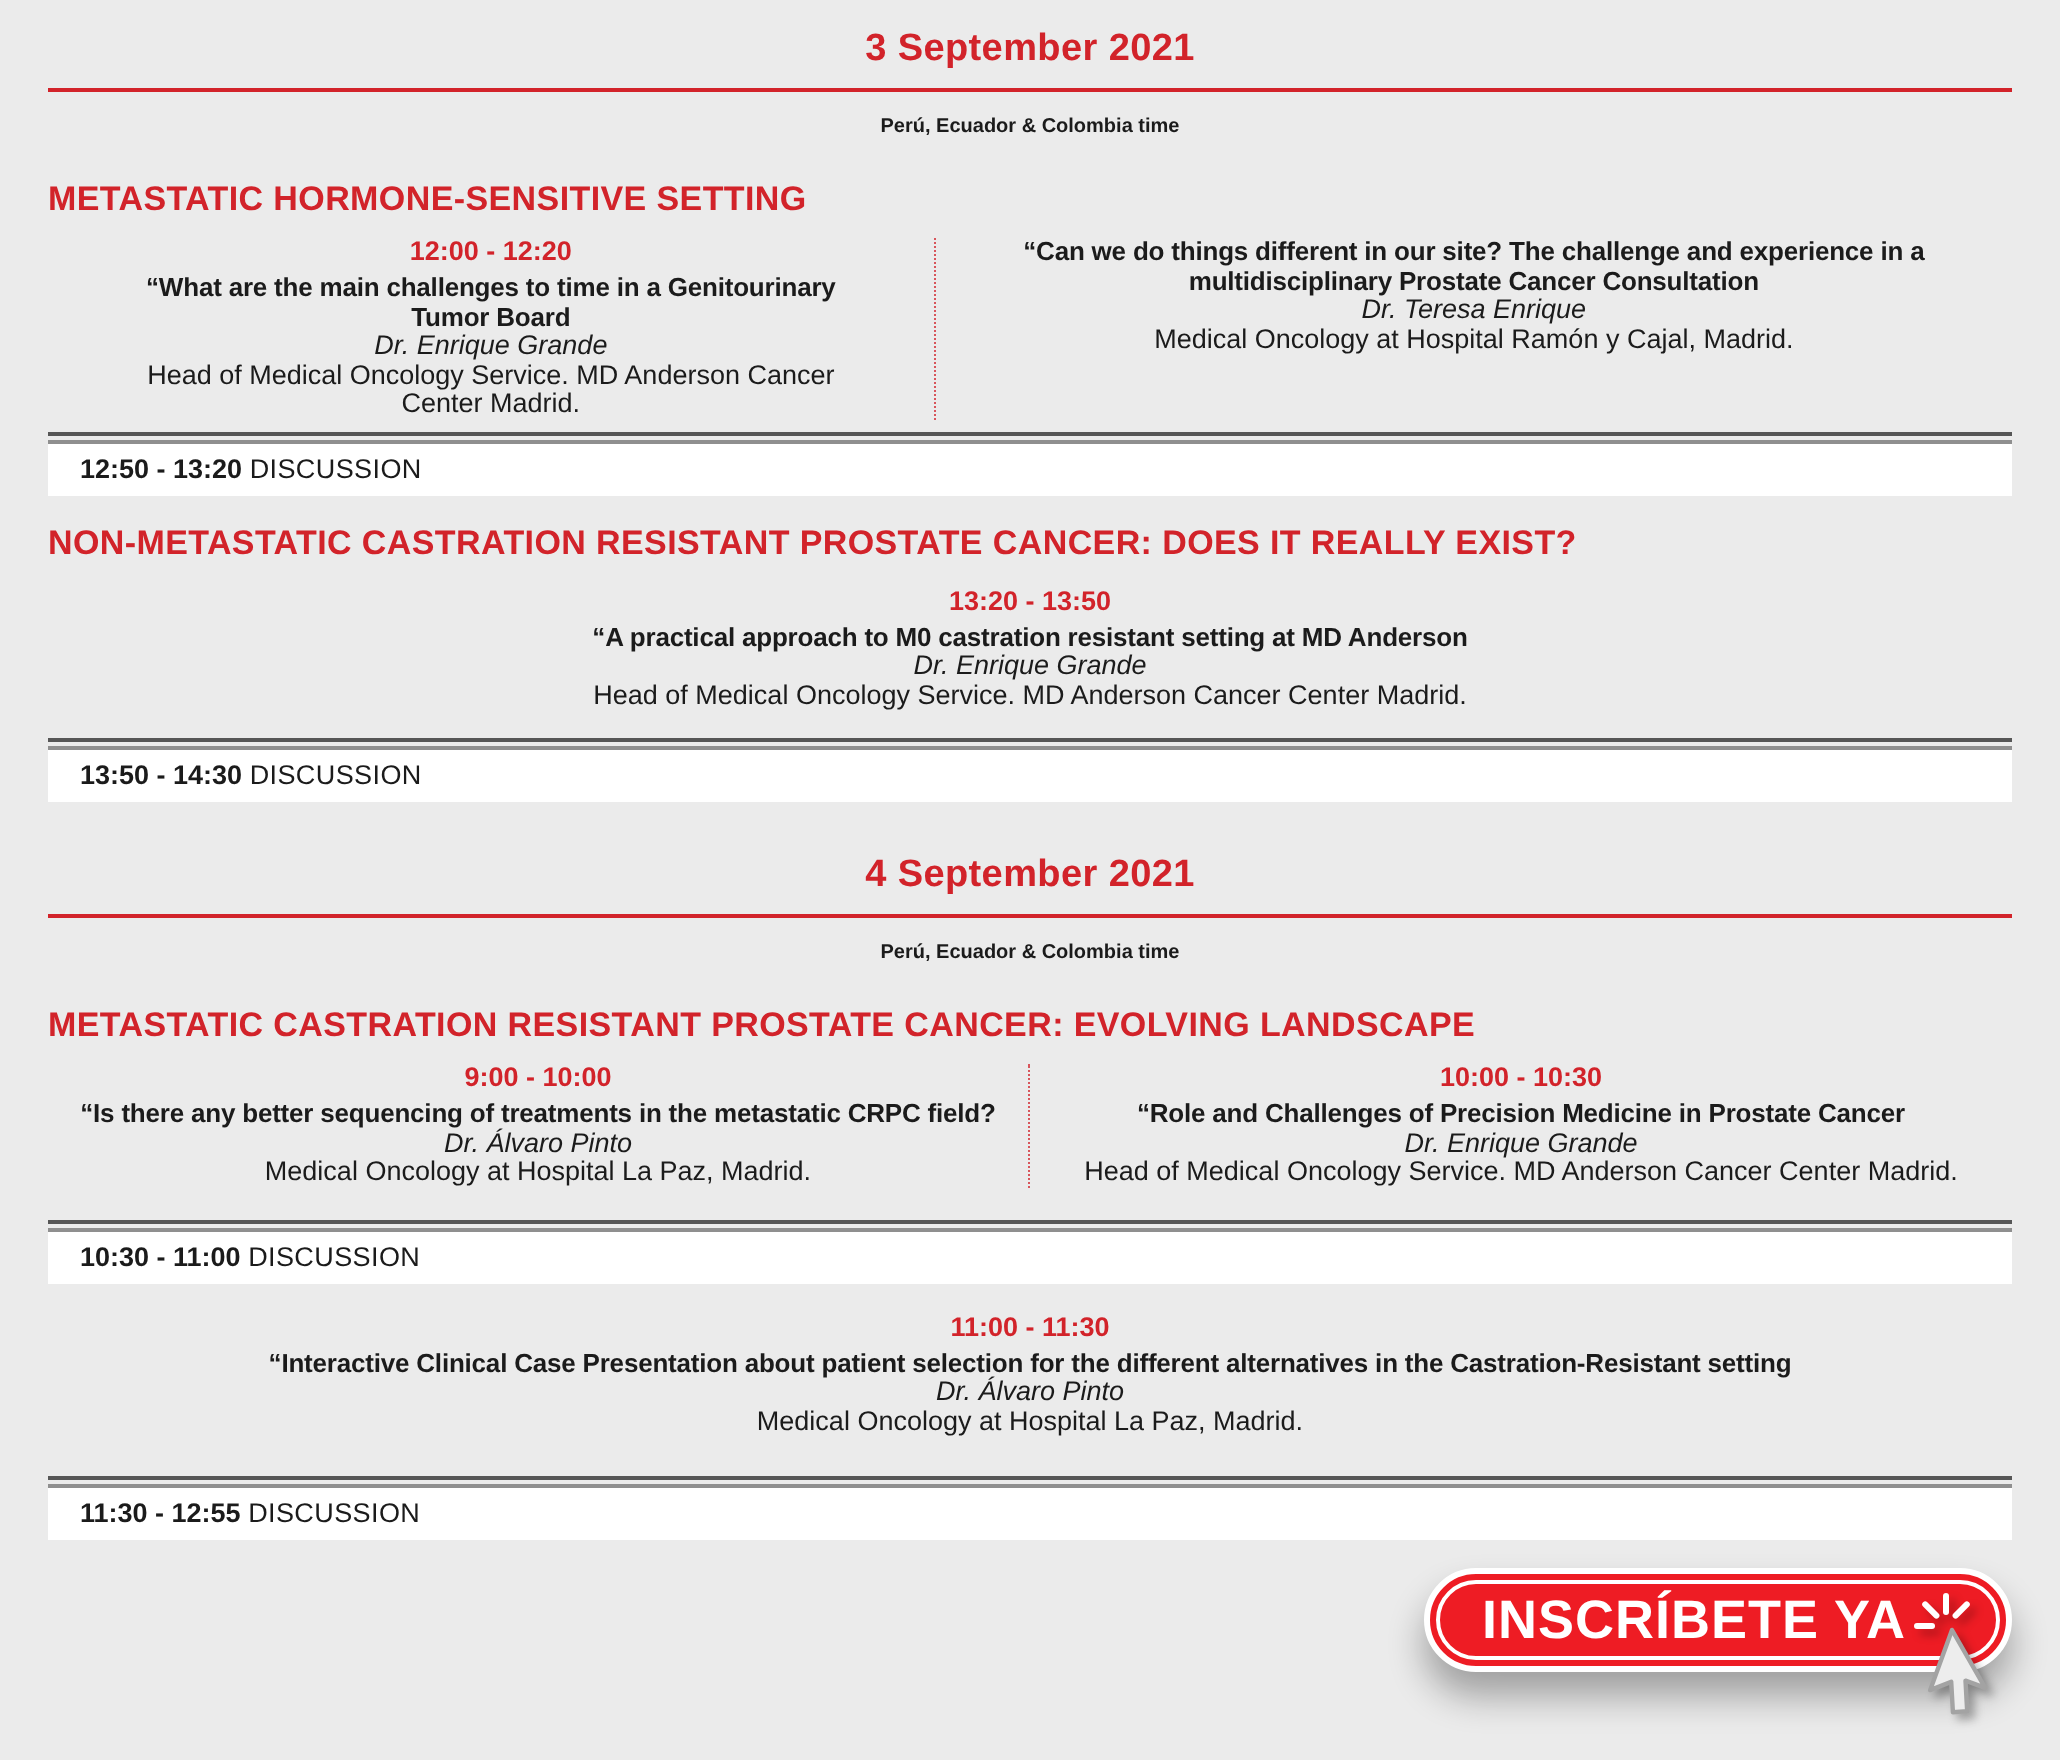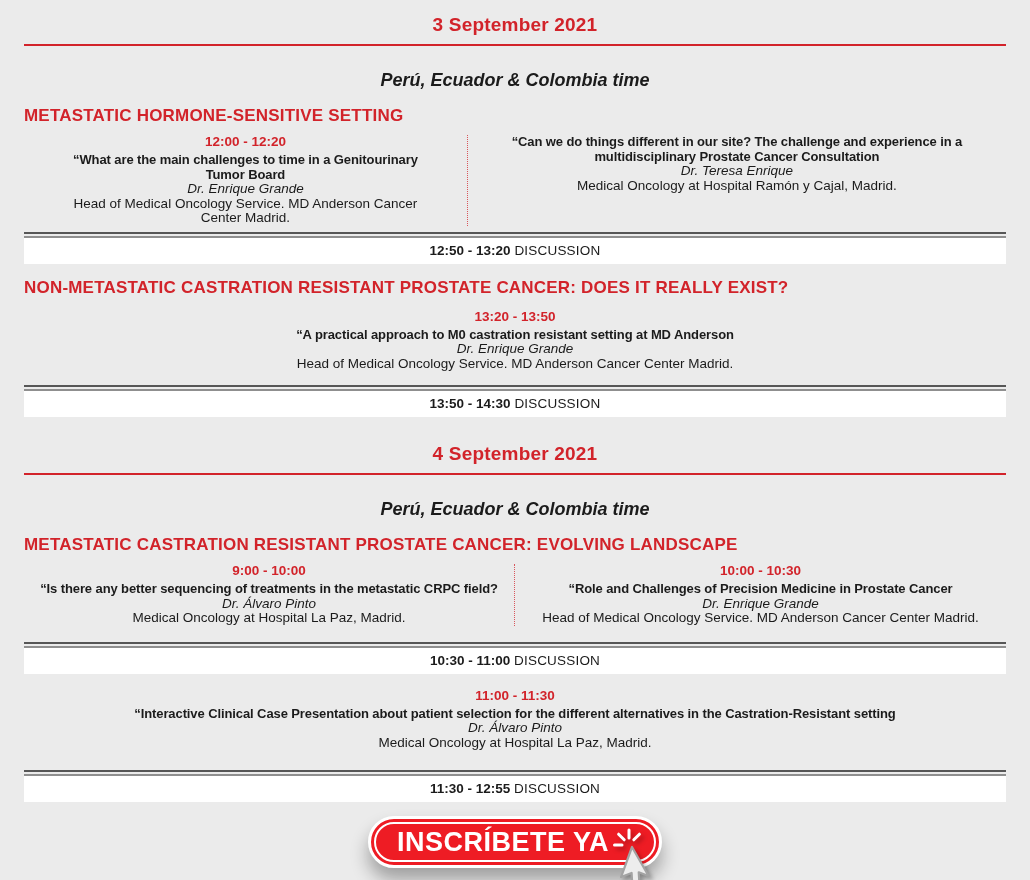--- a/index.html
+++ b/index.html
@@ -15,21 +15,21 @@
     overflow:hidden;
   }
   .wrap{padding:0 24px;}
   .day-title{
     text-align:center; color:var(--accent); font-weight:bold;
     font-size:19px; line-height:22px; letter-spacing:.2px;
   }
   .day-title.first{padding-top:14px;}
   .day-title.second{margin-top:26px;}
   .redline{height:2px; background:var(--accent); margin-top:8px;}
-  .tz{text-align:center; font-weight:bold; font-size:18px; line-height:14px; margin-top:27px;font-style:italic;}
+  .tz{text-align:center; font-weight:bold; font-size:10px; line-height:14px; margin-top:11px;}
   .sec-heading{
     text-align:left; font-weight:bold; color:var(--accent);
     font-size:17px; line-height:15px; letter-spacing:.2px; margin-top:21px;
   }
   .cols{display:flex; margin-top:12px; align-items:stretch;}
   .col{text-align:center;}
   .d1-l{width:45.2%; border-right:1px dotted #d8555b;}
   .d1-r{width:54.8%;}
   .d2-l{width:50%; border-right:1px dotted #d8555b;}
   .d2-r{width:50%;}
@@ -44,26 +44,26 @@
   .single{ text-align:center; }
   .single .time{margin-top:15px;}
   .discussion{margin-top:6px;}
   .discussion.roomy{margin-top:14px;}
   .discussion.roomy2{margin-top:16px;}
   .discussion.roomy3{margin-top:20px;}
   .dbl-top{height:2px; background:var(--rule-dark);}
   .dbl-gap{height:2px;}
   .bar{
     background:var(--bar-background); border-top:2px solid var(--rule-medium);
-    text-align:center; padding:5px 16px 6px; font-size:13.5px; line-height:15px;
+    text-align:left; padding:5px 16px 6px; font-size:13.5px; line-height:15px;
   }
   .bar .d-time{font-weight:bold;}
   .bar .d-label{font-weight:normal; letter-spacing:.2px;}
   .heading2{margin-top:16px;}
-  .cta-row{margin-top:14px; text-align:center;}
+  .cta-row{margin-top:14px; text-align:right;}
   .btn{
     position:relative; display:inline-flex; align-items:center; justify-content:center;
     width:294px; height:52px;
     background:var(--button-red);
     border:3px solid #fff; border-radius:27px;
     box-shadow:0 12px 18px rgba(0,0,0,.32);
     cursor:pointer;
   }
   .btn::before{
     content:""; position:absolute; inset:3px; border:2px solid #fff; border-radius:20px; pointer-events:none;

